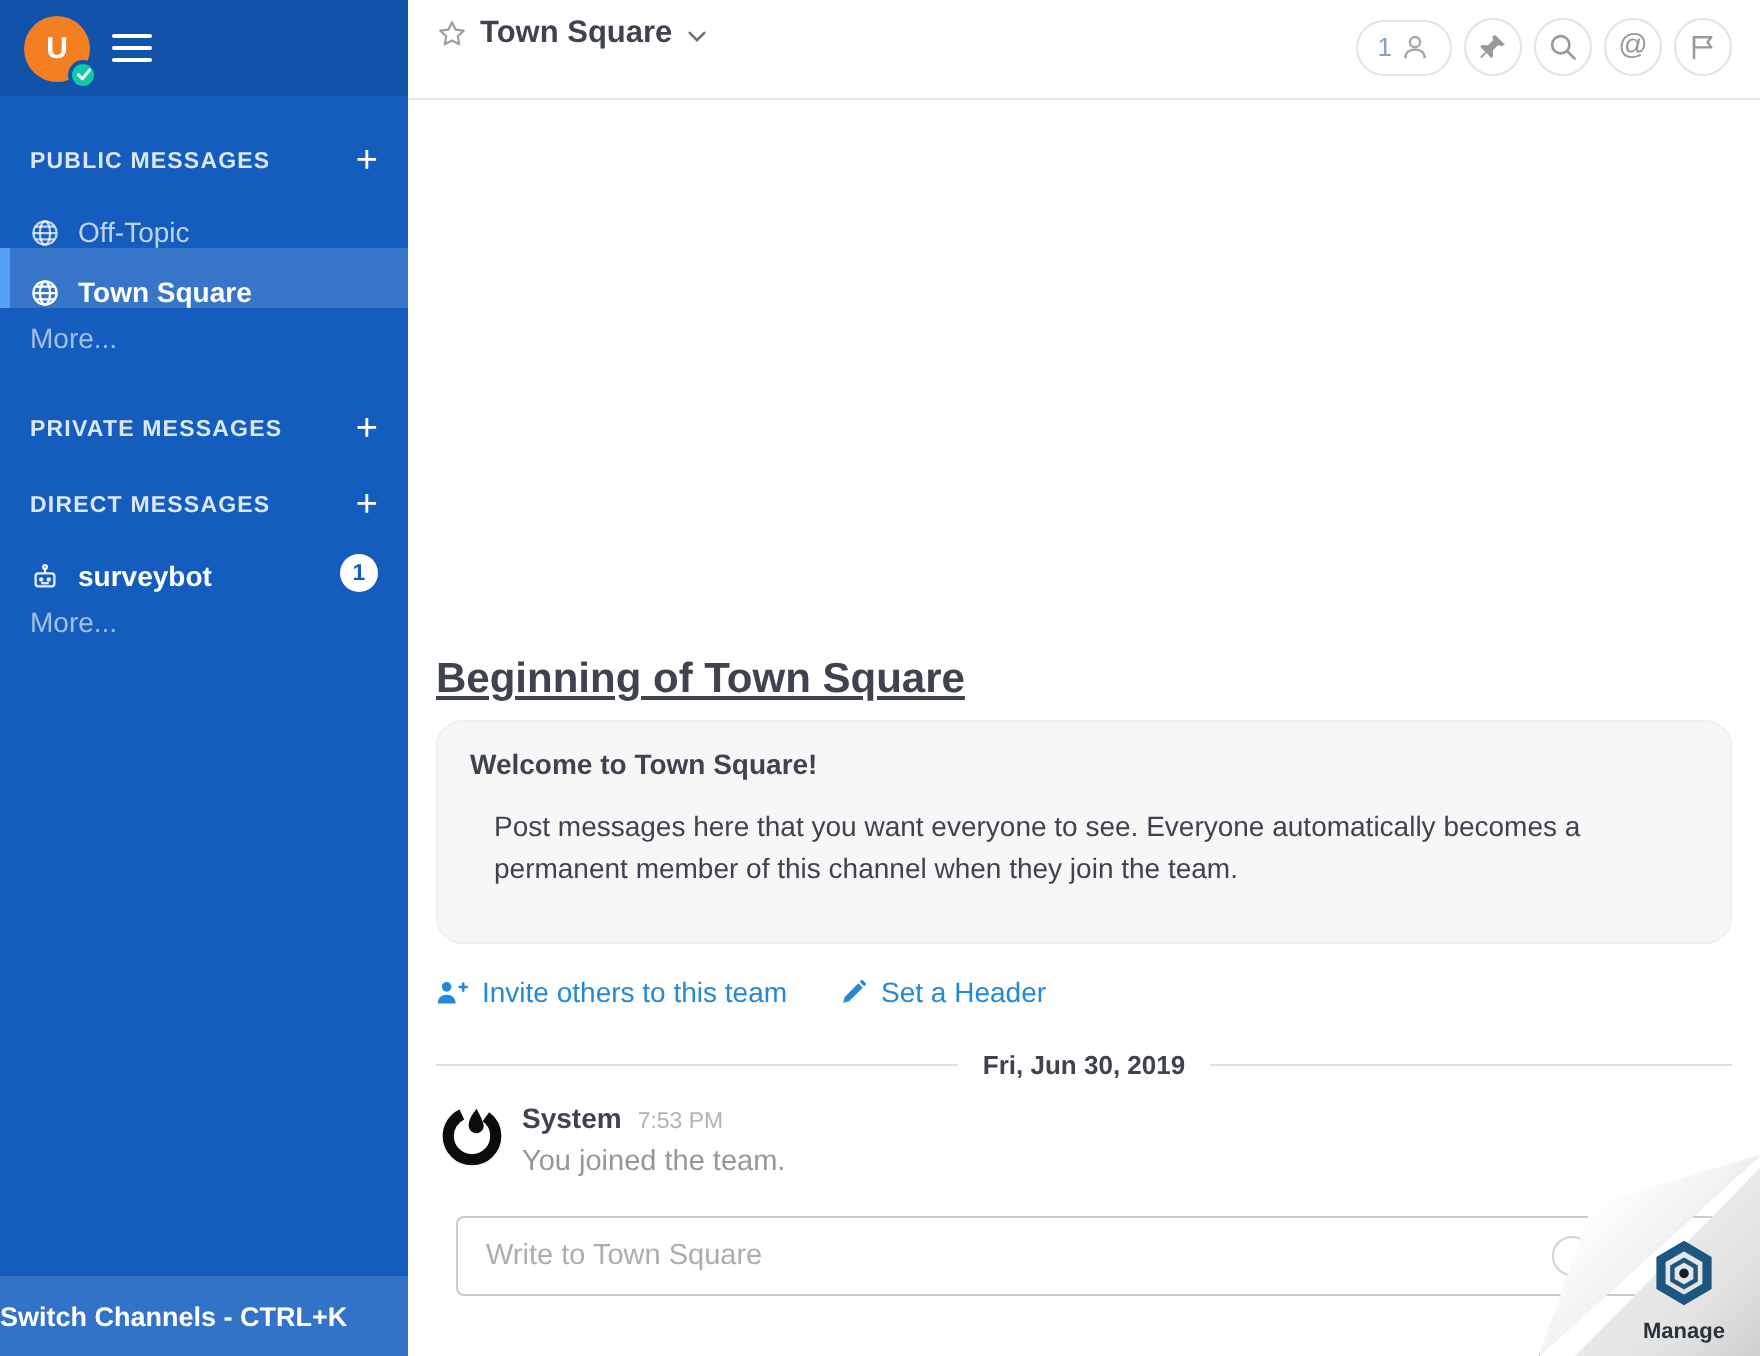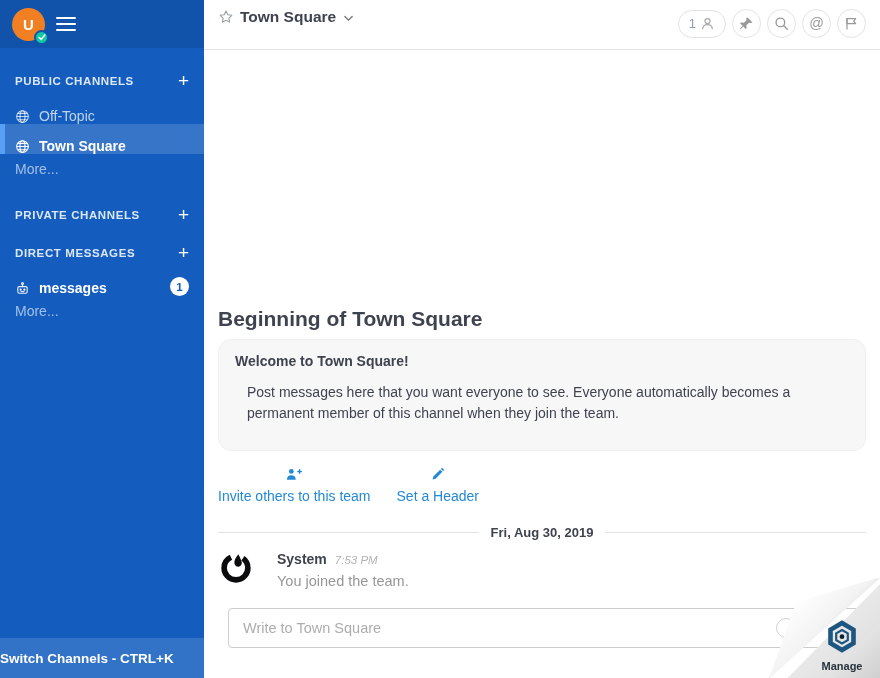--- a/index.html
+++ b/index.html
@@ -55,34 +55,34 @@
   .chev{display:flex;color:#6f7377;cursor:pointer;margin-top:2px;}
   .ch-desc{font-size:12.5px;color:#a3a3a3;margin-top:3px;cursor:pointer;}
   .ch-actions{display:flex;align-items:center;gap:6px;padding-top:1px;}
   .pill{height:28px;border:1px solid #e3e3e3;border-radius:15px;display:flex;align-items:center;gap:4px;padding:0 10px;cursor:pointer;}
   .pill .count{font-size:13px;color:#87a0bd;}
   .pill .p-icon{display:flex;color:#a8a8a8;}
   .icon-btn{width:29px;height:29px;border:1px solid #e3e3e3;border-radius:50%;display:flex;align-items:center;justify-content:center;cursor:pointer;color:#999;background:#fff;}
   .at-glyph{font-size:14.5px;color:#999;line-height:1;}
 
   .posts{flex:1;display:flex;flex-direction:column;justify-content:flex-end;padding:0 14px;overflow:hidden;}
-  .intro-heading{font-size:21px;font-weight:600;color:var(--text-dark);margin:0 0 8px 0;}
+  .intro-heading{font-size:21px;font-weight:600;color:var(--text-dark);margin:0 0 8px 0;text-decoration:underline;}
   .welcome-box{background:#f7f7f7;border:1px solid #f0f0f0;border-radius:13px;padding:13px 16px 15px;margin-bottom:16px;}
   .welcome-title{font-weight:700;font-size:14px;color:var(--text-dark);margin:0 0 13px 0;}
   .welcome-body{font-size:14px;color:var(--text-dark);margin:12px;line-height:1.45;max-width:650px;}
   .intro-links{display:flex;gap:26px;margin-bottom:20px;}
-  .intro-link{display:flex;align-items:center;gap:7px;color:var(--link-blue);font-size:14px;cursor:pointer;text-decoration:none;flex-direction:column;}
+  .intro-link{display:flex;align-items:center;gap:7px;color:var(--link-blue);font-size:14px;cursor:pointer;text-decoration:none;}
   .date-divider{display:flex;align-items:center;gap:12px;margin-bottom:8px;height:16px;}
   .date-divider .line{flex:1;height:1px;background:#e1e1e1;}
   .date-text{font-size:13px;font-weight:600;color:var(--text-dark);}
-  .post{display:flex;gap:23px;height:50px;margin-bottom:2px;}
+  .post{display:flex;gap:7px;height:50px;margin-bottom:2px;}
   .post-avatar{width:36px;height:36px;flex-shrink:0;margin-top:2px;}
   .post-head{display:flex;align-items:baseline;gap:8px;padding-top:3px;}
   .post-author{font-size:14px;font-weight:700;color:var(--text-dark);}
-  .post-time{font-size:11.5px;color:#b2b2b2;font-style:italic;}
+  .post-time{font-size:11.5px;color:#b2b2b2;}
   .post-text{font-size:14.5px;color:#979797;margin-top:6px;}
 
   .composer{height:78px;flex-shrink:0;padding:8px 14px 0 14px;margin-left:10px;}
   .input-wrap{position:relative;}
   .msg-input{width:100%;height:40px;border:1px solid #cccccc;border-radius:4px;padding:0 96px 0 14px;font-size:14.5px;color:var(--text-dark);outline:none;font-family:inherit;background:#fff;}
   .msg-input::placeholder{color:#adadad;}
   .emoji-btn{position:absolute;right:70px;top:10px;width:20px;height:20px;border:1.5px solid #d2d2d2;border-radius:50%;cursor:pointer;background:#fff;}
 
   
   .corner-peel{position:absolute;right:0;bottom:0;width:110px;height:100px;z-index:20;cursor:pointer;}
@@ -108,21 +108,21 @@
       </div>
       <div class="hamburger">
           <span></span>
           <span></span>
           <span></span>
         </div>
     </header>
 
     <nav class="sb-scroll">
       <div class="sb-section">
-        <span class="sb-section-label">PUBLIC CHANNELS</span>
+        <span class="sb-section-label">PUBLIC MESSAGES</span>
         <span class="sb-plus">+</span>
       </div>
       <div class="sb-item">
         <span class="ch-icon">
           <svg width="15" height="15" viewBox="0 0 16 16" fill="none" stroke="currentColor" stroke-width="1.2">
               <circle cx="8" cy="8" r="6.2"></circle>
               <ellipse cx="8" cy="8" rx="2.7" ry="6.2"></ellipse>
               <path d="M1.9 8h12.2M3 4.6h10M3 11.4h10"></path>
             </svg>
         </span>
@@ -134,40 +134,40 @@
               <circle cx="8" cy="8" r="6.2"></circle>
               <ellipse cx="8" cy="8" rx="2.7" ry="6.2"></ellipse>
               <path d="M1.9 8h12.2M3 4.6h10M3 11.4h10"></path>
             </svg>
         </span>
         <span>Town Square</span>
       </div>
       <div class="sb-more">More...</div>
 
       <div class="sb-section">
-        <span class="sb-section-label">PRIVATE CHANNELS</span>
+        <span class="sb-section-label">PRIVATE MESSAGES</span>
         <span class="sb-plus">+</span>
       </div>
 
       <div class="sb-section">
         <span class="sb-section-label">DIRECT MESSAGES</span>
         <span class="sb-plus">+</span>
       </div>
       <div class="sb-item unread">
         <span class="ch-icon">
           <svg width="15" height="15" viewBox="0 0 16 16" fill="none" stroke="currentColor" stroke-width="1.2">
               <rect x="3" y="6" width="10" height="7" rx="1.5"></rect>
               <line x1="8" y1="6" x2="8" y2="3.6"></line>
               <circle cx="8" cy="2.6" r="1"></circle>
               <circle cx="6" cy="9.3" r="0.6" fill="currentColor"></circle>
               <circle cx="10" cy="9.3" r="0.6" fill="currentColor"></circle>
               <path d="M6 11.3h4"></path>
             </svg>
         </span>
-        <span>messages</span>
+        <span>surveybot</span>
         <span class="badge">1</span>
       </div>
       <div class="sb-more">More...</div>
     </nav>
 
     <footer class="sb-footer">
       <span>Switch Channels - CTRL+K</span>
     </footer>
   </aside>
 
@@ -251,21 +251,21 @@
             <svg width="14" height="14" viewBox="0 0 16 16" fill="currentColor">
                 <path d="M1.8 14.2l.9-3.4 7.8-7.8 2.5 2.5-7.8 7.8zM11.3 2.2l1.3-1.3 2.5 2.5-1.3 1.3z"></path>
               </svg>
           </span>
           <span>Set a Header</span>
         </a>
       </div>
 
       <div class="date-divider">
         <span class="line"></span>
-        <span class="date-text">Fri, Aug 30, 2019</span>
+        <span class="date-text">Fri, Jun 30, 2019</span>
         <span class="line"></span>
       </div>
 
       <div class="post">
         <div class="post-avatar">
           <svg width="36" height="36" viewBox="0 0 40 40">
             <circle cx="20" cy="20" r="13.2" fill="none" stroke="#0b0b0e" stroke-width="6.2" stroke-dasharray="56 14" stroke-dashoffset="0"></circle>
             <path d="M22.6 4.8c-3.4 3.9-5.1 7.9-4.2 10.8.7 2.2 3 3.4 5.2 2.7 2.2-.7 3.4-3 2.7-5.2-.9-2.8-2.2-5.3-3.7-8.3z" fill="#0b0b0e"></path>
           </svg>
         </div>

